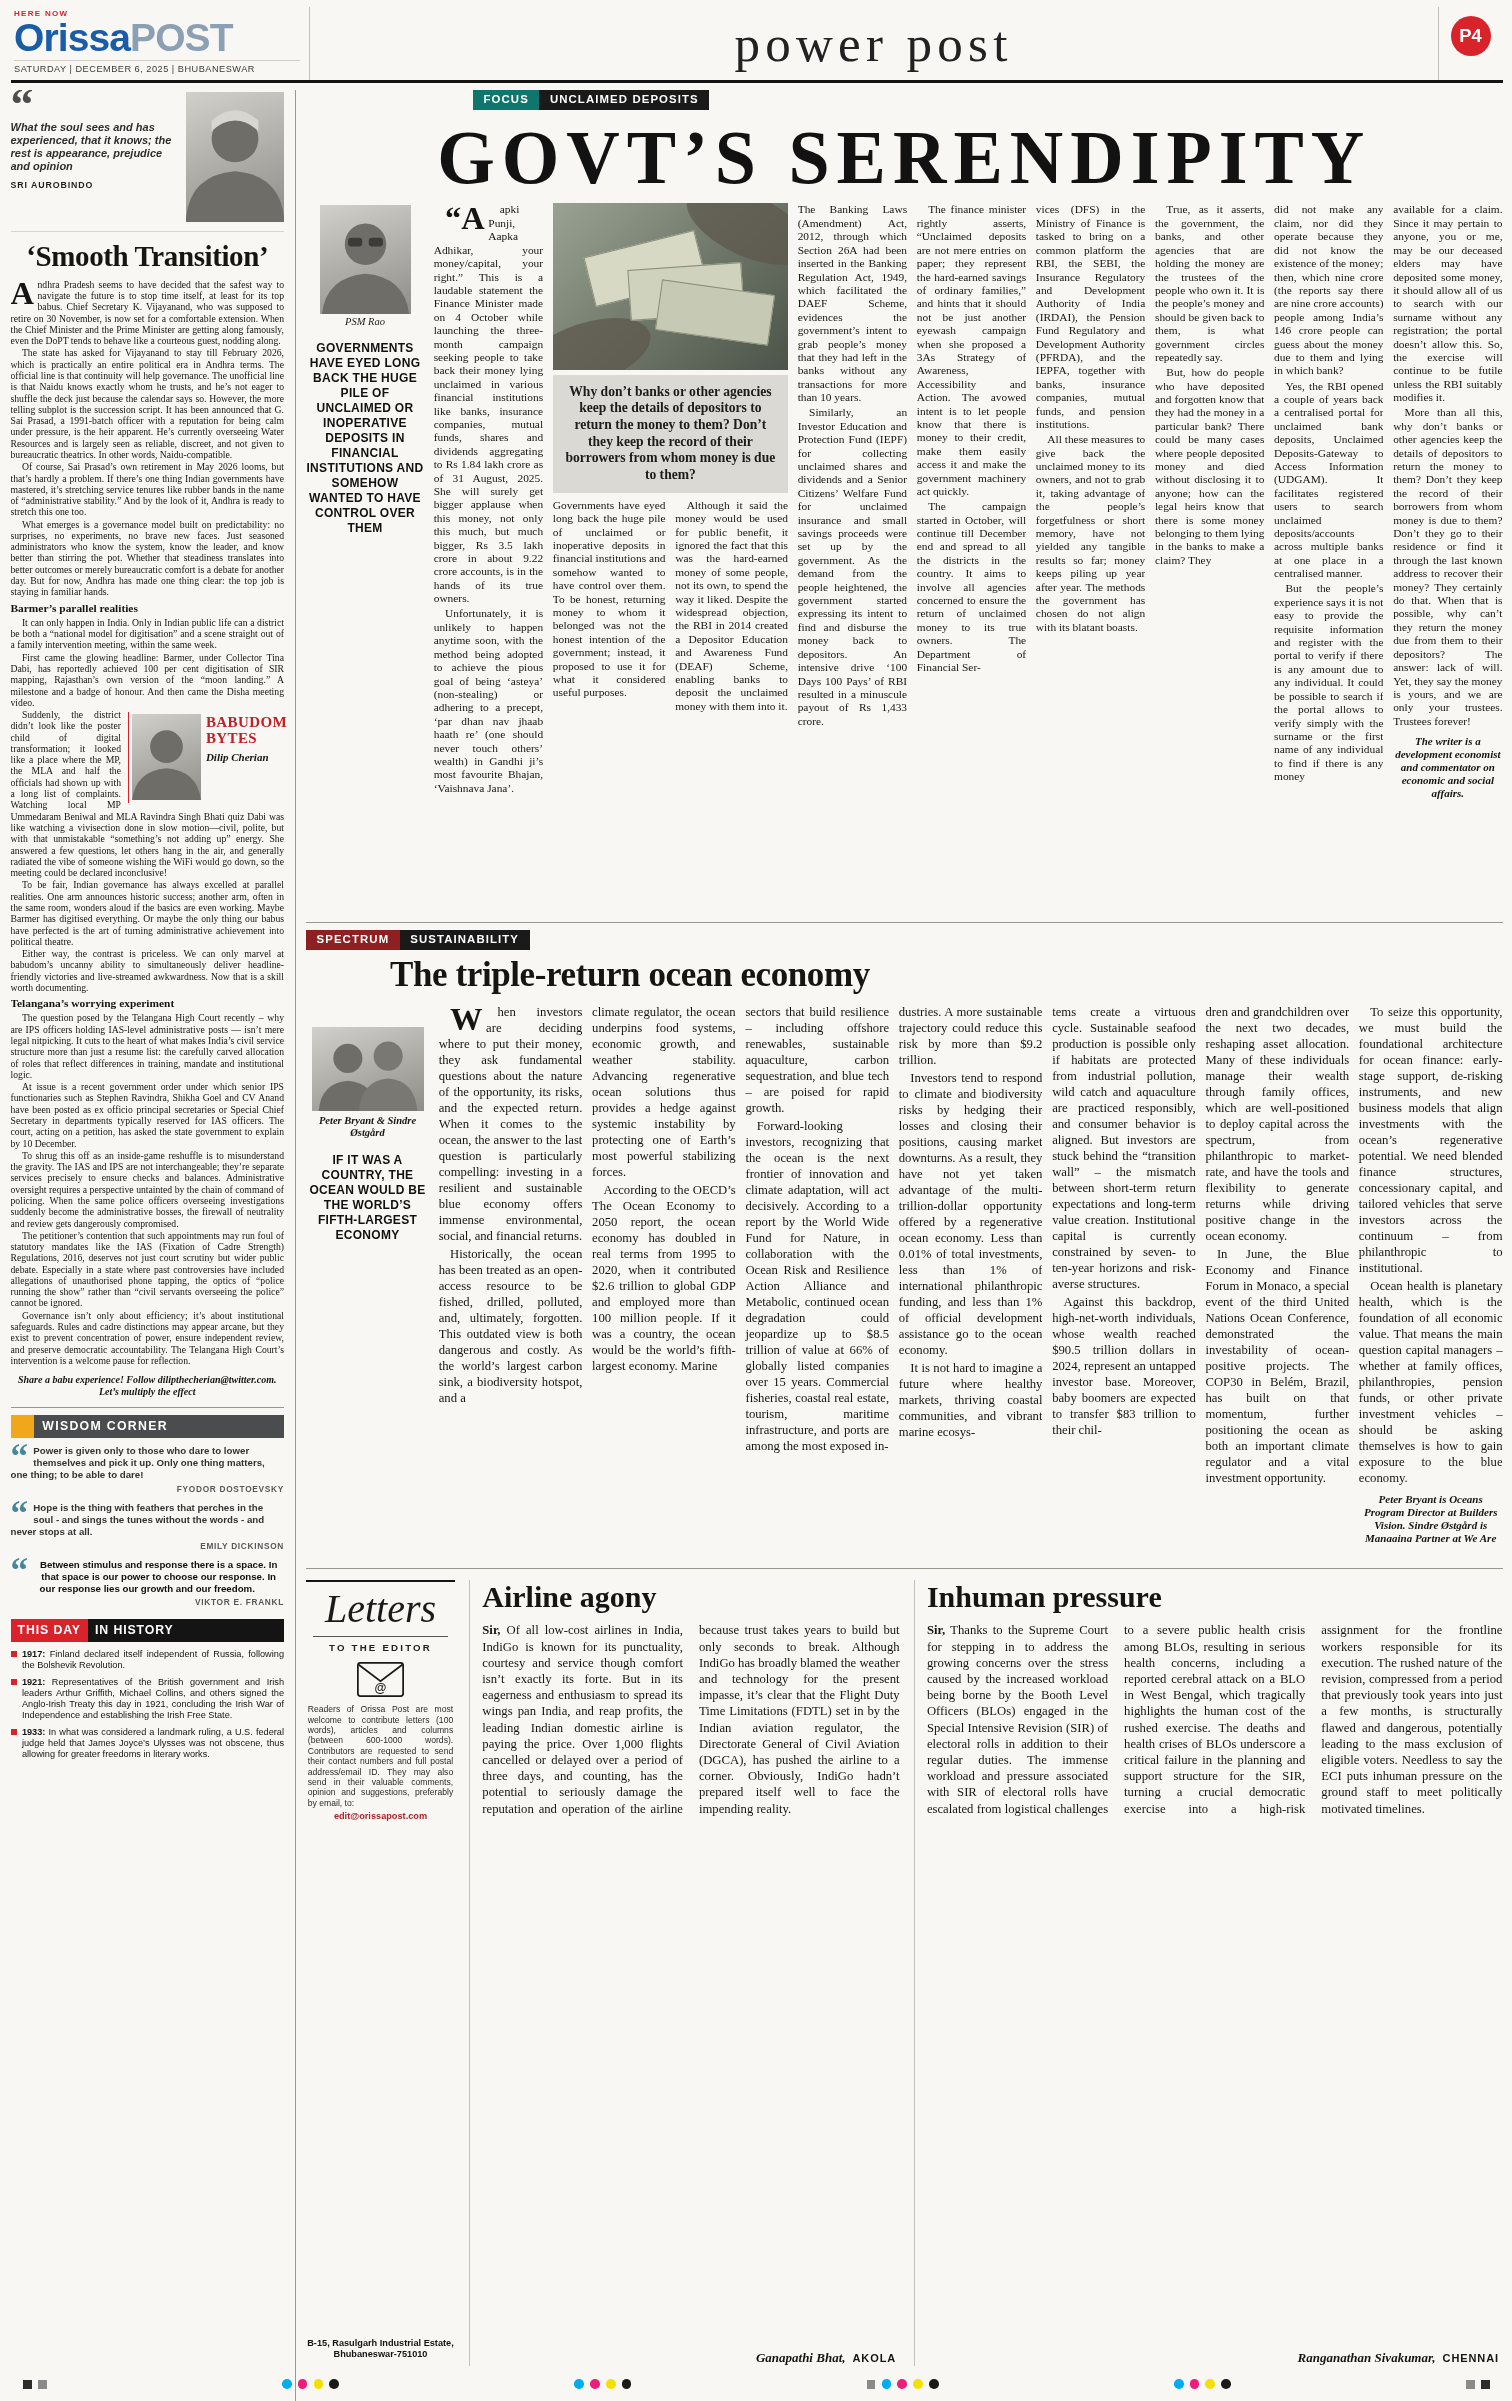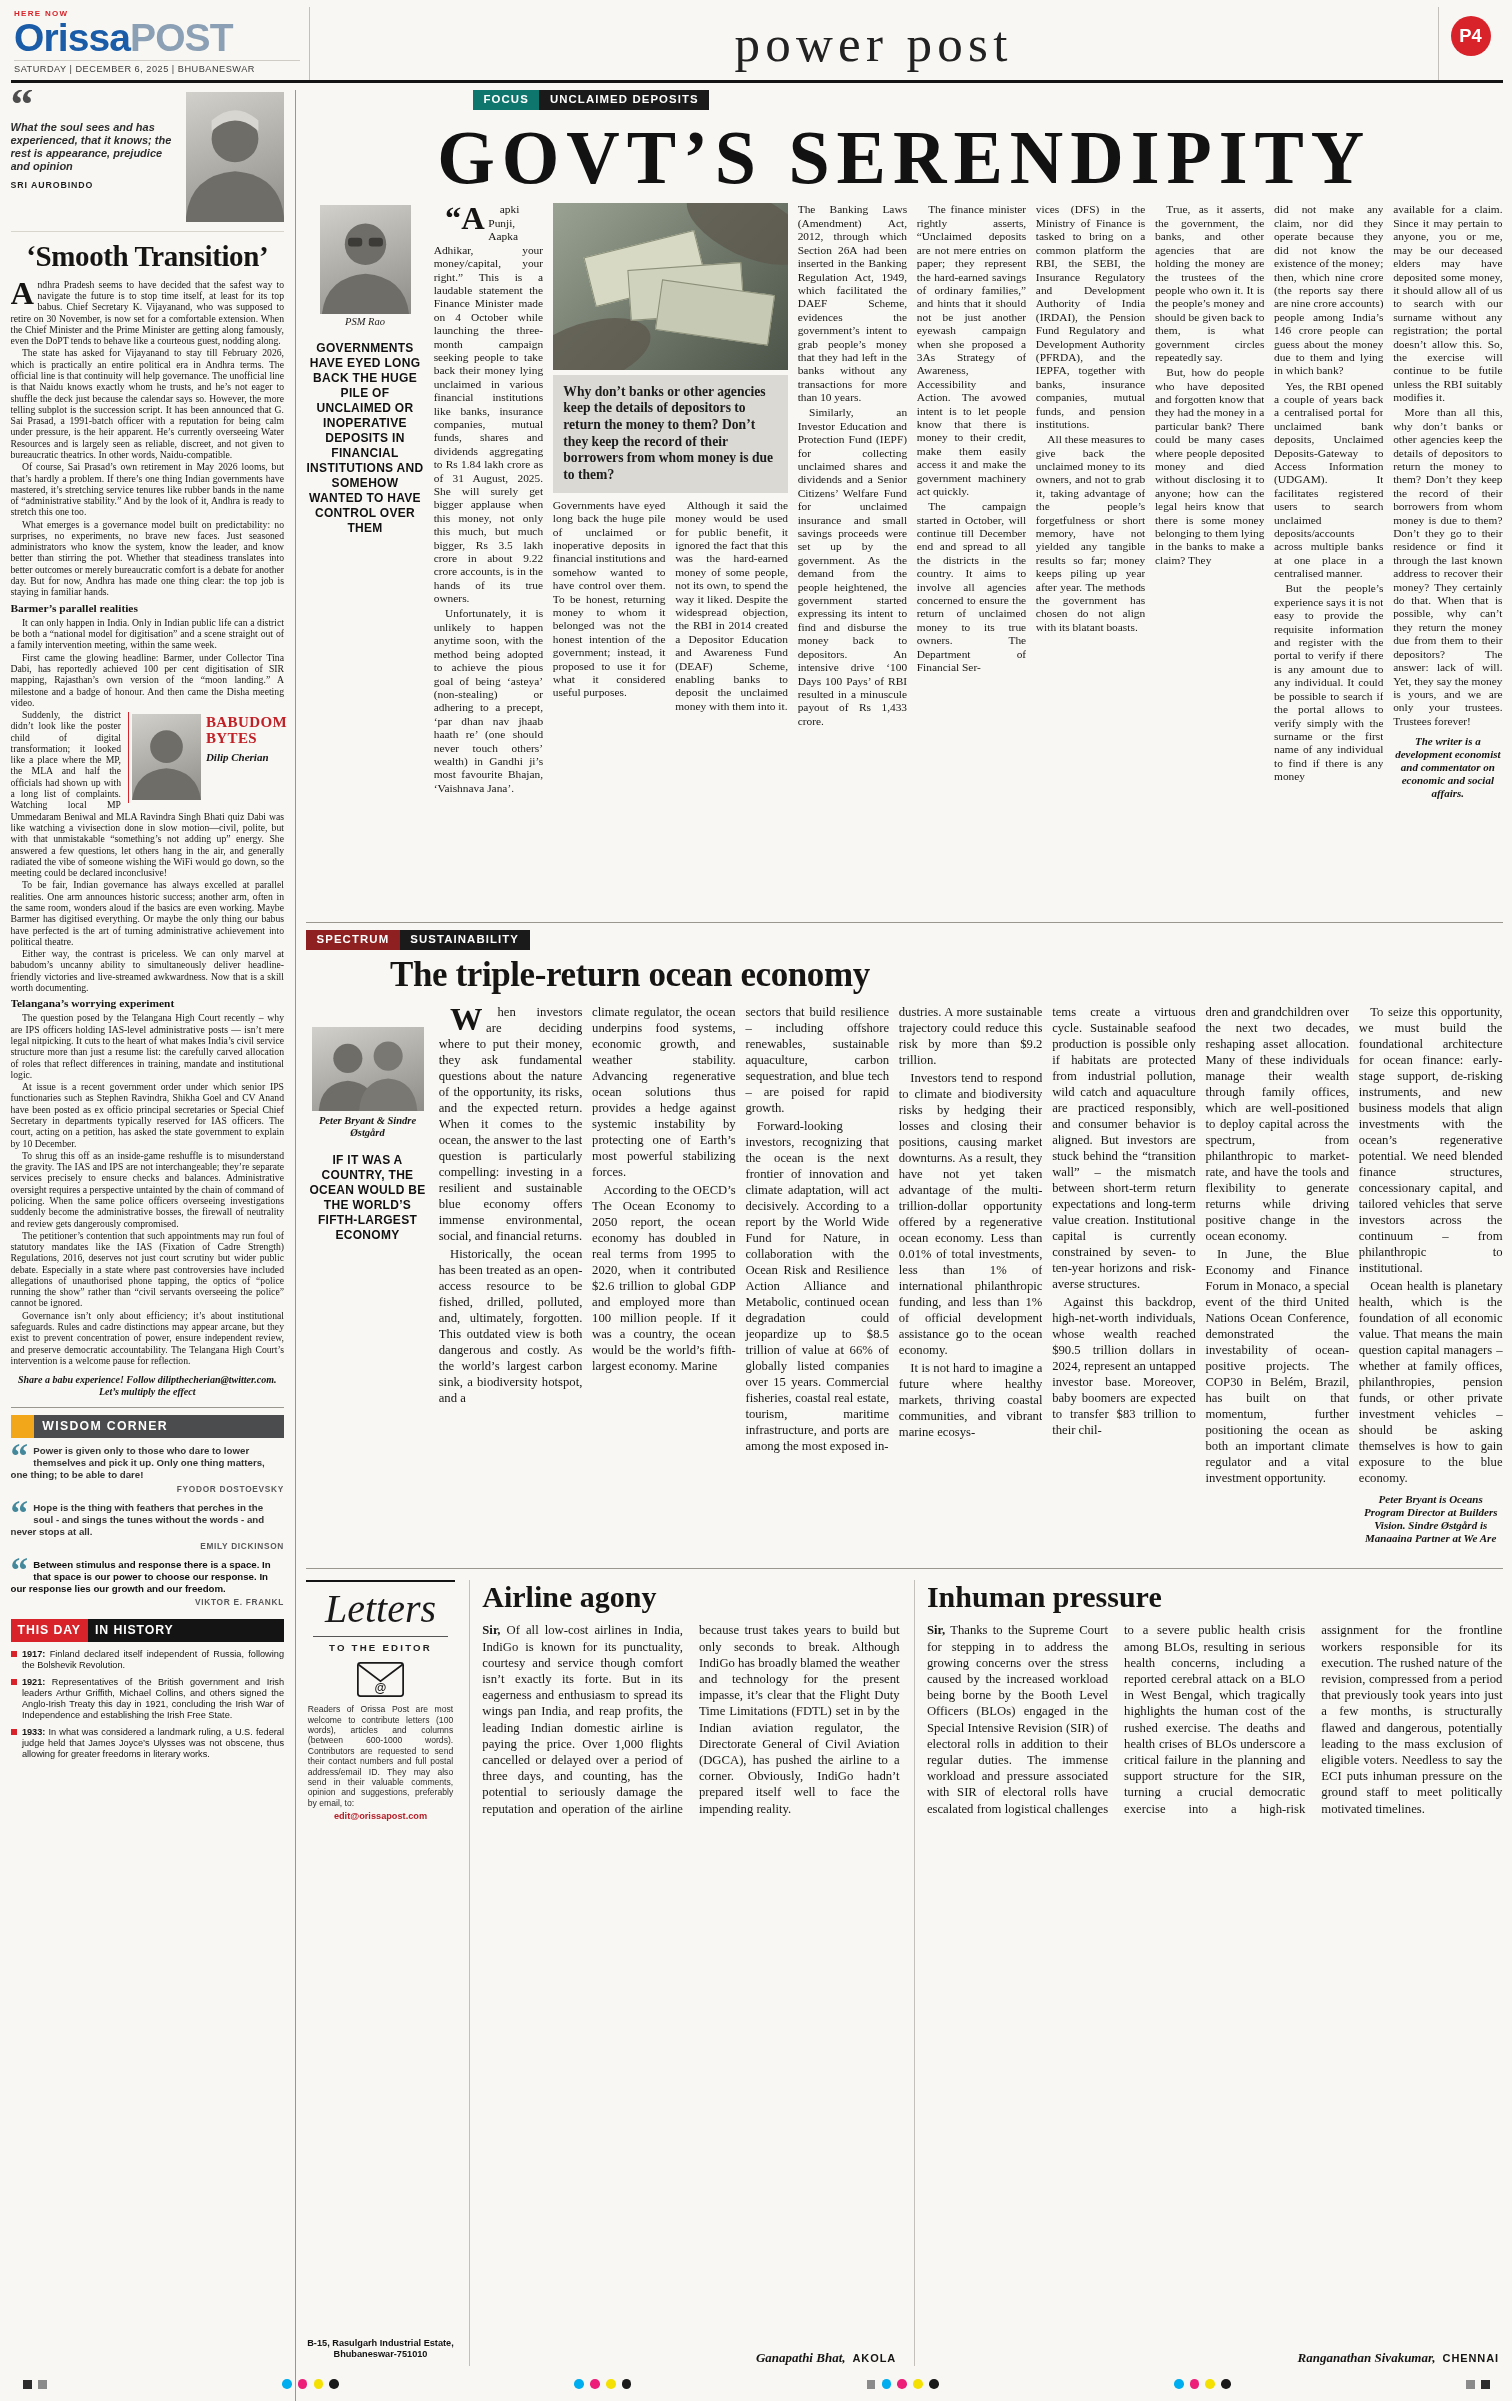--- a/index.html
+++ b/index.html
@@ -46,21 +46,21 @@
   .babudom-author { margin-top:5.3px; font:bold italic 11px "Liberation Serif",serif; color:#141414; }
   .share-line { text-align:center; font:bold italic 10px/12.3px "Liberation Serif",serif; padding:7px 5.3px 8.8px; border-bottom:0.9px solid #9a978f; }
 
   .wisdom { padding-top:7px; }
   .bar { display:flex; align-items:stretch; height:23px; margin-bottom:7px; }
   .bar-accent { width:23px; background:#f2a71b; }
   .bar-label { flex:1; background:#4b4c4e; color:#fff; font:bold 12.3px/23px "Liberation Sans",sans-serif; letter-spacing:1.3px; padding-left:8.8px; }
   .wq-text { font:bold 9.7px/12px "Liberation Sans",sans-serif; color:#333; }
   .wq-text::before { content:"\201C"; float:left; font:bold 35px/23px "Liberation Serif",serif; color:#44889c; margin-right:5.3px; }
   .wq-author { text-align:right; font:bold 8.3px "Liberation Sans",sans-serif; color:#58585a; letter-spacing:0.7px; margin:2.6px 0 8px; }
-  .wq.dark .wq-text { color:#101010; }
+  .wq.dark .wq-text { color:#101010;text-align:center; }
 
   .history { padding-top:3.5px; }
   .hbar { display:flex; height:23px; margin-bottom:7px; }
   .hbar-red { background:#d8232a; color:#fff; font:bold 12.3px/23px "Liberation Sans",sans-serif; padding:0 7px; letter-spacing:0.9px; }
   .hbar-black { flex:1; background:#141414; color:#fff; font:bold 12.3px/23px "Liberation Sans",sans-serif; padding:0 7px; letter-spacing:0.9px; }
   .h-item { display:flex; gap:5.3px; margin-bottom:6.1px; font:9.2px/11px "Liberation Sans",sans-serif; text-align:justify; }
   .h-bullet { width:6.1px; height:6.1px; background:#d8232a; margin-top:1.8px; flex:0 0 auto; }
   .h-item b { font-weight:bold; }
 
   
@@ -83,21 +83,21 @@
   .ncol p.cont { text-indent:0; }
   .photo-group { flex:2.15 1 0; display:flex; flex-direction:column; min-width:0; }
   .money-photo { height:167px; background:linear-gradient(135deg,#9aa393,#6d7568 55%,#4c5348); position:relative; overflow:hidden; flex:0 0 auto; }
   .note { position:absolute; background:#d7d9c5; border:0.9px solid #8b8f78; }
   .n1 { width:114px; height:51px; left:35px; top:40px; transform:rotate(-14deg); }
   .n2 { width:114px; height:51px; left:76px; top:63px; transform:rotate(-4deg); background:#cfd2bd; }
   .n3 { width:114px; height:51px; left:105px; top:84px; transform:rotate(8deg); background:#c6c9b4; }
   .hand { position:absolute; width:132px; height:61px; border-radius:50%; background:#5e584e; opacity:.75; }
   .hd1 { right:-26px; top:-8.8px; transform:rotate(25deg); }
   .hd2 { left:-32px; bottom:-14px; transform:rotate(-18deg); }
-  .photo-quote { background:#dbd9d3; margin-top:4.4px; padding:8.8px 10.5px; font:bold 13.6px/16.7px "Liberation Serif",serif; color:#1c1c1c; text-align:left; flex:0 0 auto; }
+  .photo-quote { background:#dbd9d3; margin-top:4.4px; padding:8.8px 10.5px; font:bold 13.6px/16.7px "Liberation Serif",serif; color:#1c1c1c; text-align:center; flex:0 0 auto; }
   .pg-cols { display:flex; gap:9.7px; flex:1 1 auto; margin-top:6.1px; overflow:hidden; }
   .credit { font:bold italic 11px/13px "Liberation Serif",serif; text-align:center; margin-top:7px; text-indent:0 !important; }
 
   
   .ocean { height:646px; flex:0 0 auto; border-bottom:0.9px solid #9a978f; padding:7px 0; overflow:hidden; }
   .ocean .tagrow { margin-left:0; }
   .ocean-headline { font-size:35px; font-weight:bold; margin:5.3px 0 8.8px 84px; letter-spacing:-0.4px; }
   .ocean-body { display:flex; gap:9.7px; height:538px; font-size:12.7px; line-height:16px; text-align:justify; hyphens:auto; -webkit-hyphens:auto; }
   .ocean-side { width:123px; flex:0 0 auto; text-align:center; }
   .ph-duo { width:112px; height:84px; margin:23px auto 3.5px; }

